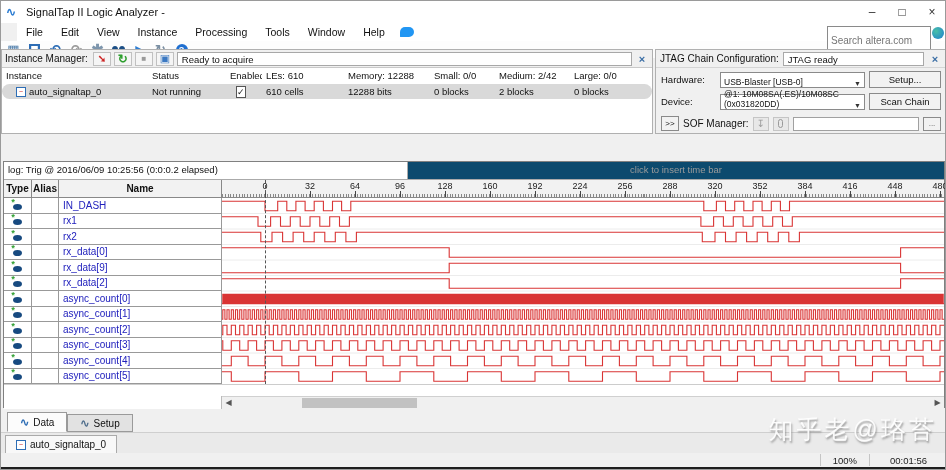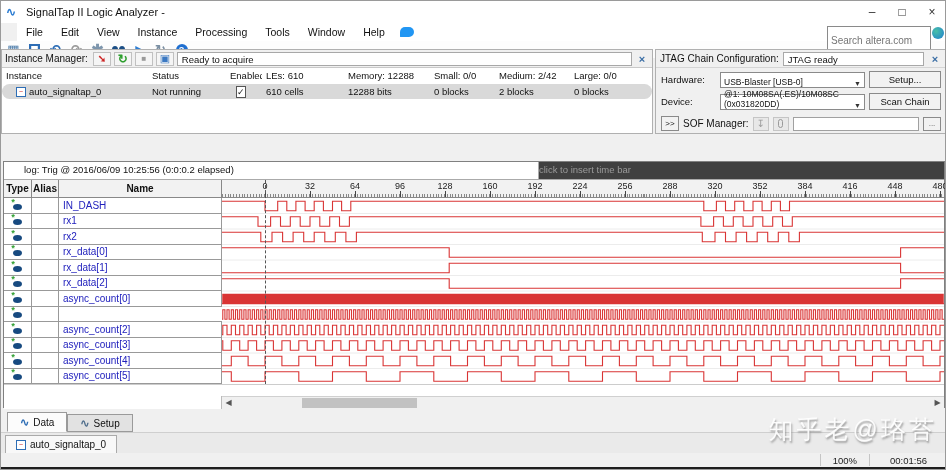--- a/index.html
+++ b/index.html
@@ -70,22 +70,22 @@
   .btn { height:17px; border:1px solid #8a8a8a; background:#f2f2f2; font-size:9.5px; display:flex; align-items:center; justify-content:center; padding:0 8px; }
   .sof-row { display:flex; align-items:center; gap:4px; padding:4px 5px 0 5px; }
   .sof-exp { width:18px; height:15px; border:1px solid #8a8a8a; background:#f2f2f2; font-size:8px; display:flex; align-items:center; justify-content:center; }
   .icon-btn { width:16px; height:14px; border:1px solid #c5c5c5; background:#e8e8e8; display:flex; align-items:center; justify-content:center; color:#9a9a9a; font-size:10px; }
   .clip { width:5px; height:9px; border:1px solid #9a9a9a; border-radius:3px; }
   .sof-field { flex:1; height:14px; border:1px solid #a0a0a0; background:#fff; }
   .dots-btn { width:18px; height:14px; border:1px solid #8a8a8a; background:#f2f2f2; font-size:8px; display:flex; align-items:center; justify-content:center; color:#555; }
   
   .wave-panel { position:absolute; left:2px; top:160px; width:942px; height:247px; background:#fff; border:1px solid #808080; }
   .log-row { height:18px; display:flex; }
-  .log-cell { width:535px; border-right:1px solid #aaa; border-bottom:1px solid #aaa; font-size:9.5px; padding:2px 20px; background:#fff; white-space:nowrap; }
-  .timebar-cell { flex:1; background:#404040; border-bottom:1px solid #aaa; color:#9a9a9a; font-size:9.5px; padding-top:2px; }
+  .log-cell { width:404px; border-right:1px solid #aaa; border-bottom:1px solid #aaa; font-size:9.5px; padding:2px 4px; background:#fff; white-space:nowrap; }
+  .timebar-cell { flex:1; background:#0c4a6e; border-bottom:1px solid #aaa; color:#9a9a9a; font-size:9.5px; text-align:center; padding-top:2px; }
   .hdr-row { height:18px; display:flex; background:#f2f2f2; border-bottom:1px solid #888; }
   .hdr-cell { border-right:1px solid #888; font-weight:bold; font-size:10px; display:flex; align-items:center; justify-content:center; }
   .c-type { width:28px;text-align:right; } .c-alias { width:27px; } .c-name { width:163px; }
   .ruler { flex:1; position:relative; background:#f2f2f2;
     background-image:repeating-linear-gradient(90deg,#888 0 1px,transparent 1px 2.81px);
     background-size:100% 3px; background-position:0 100%; background-repeat:no-repeat; }
   .tick-label { position:absolute; top:1px; font-size:9px; color:#222; transform:translateX(-50%); }
   .tick-mark { position:absolute; bottom:0; width:1px; height:6px; background:#444; }
   .rows-wrap { display:flex; }
   .name-table { width:218px; }
@@ -354,21 +354,21 @@
           <div class="n-cell">rx_data[0]</div>
         </div>
         <div class="sig-row">
           <div class="t-cell">
             <span class="node-icon">
               <i class="star">*</i>
               <i class="eye"></i>
             </span>
           </div>
           <div class="a-cell"></div>
-          <div class="n-cell">rx_data[1]</div>
+          <div class="n-cell">rx_data[9]</div>
         </div>
         <div class="sig-row">
           <div class="t-cell">
             <span class="node-icon">
               <i class="star">*</i>
               <i class="eye"></i>
             </span>
           </div>
           <div class="a-cell"></div>
           <div class="n-cell">rx_data[2]</div>
@@ -384,20 +384,21 @@
           <div class="n-cell">async_count[0]</div>
         </div>
         <div class="sig-row">
           <div class="t-cell">
             <span class="node-icon">
               <i class="star">*</i>
               <i class="eye"></i>
             </span>
           </div>
           <div class="a-cell"></div>
+          <div class="n-cell">async_count[1]</div>
         </div>
         <div class="sig-row">
           <div class="t-cell">
             <span class="node-icon">
               <i class="star">*</i>
               <i class="eye"></i>
             </span>
           </div>
           <div class="a-cell"></div>
           <div class="n-cell">async_count[2]</div>

